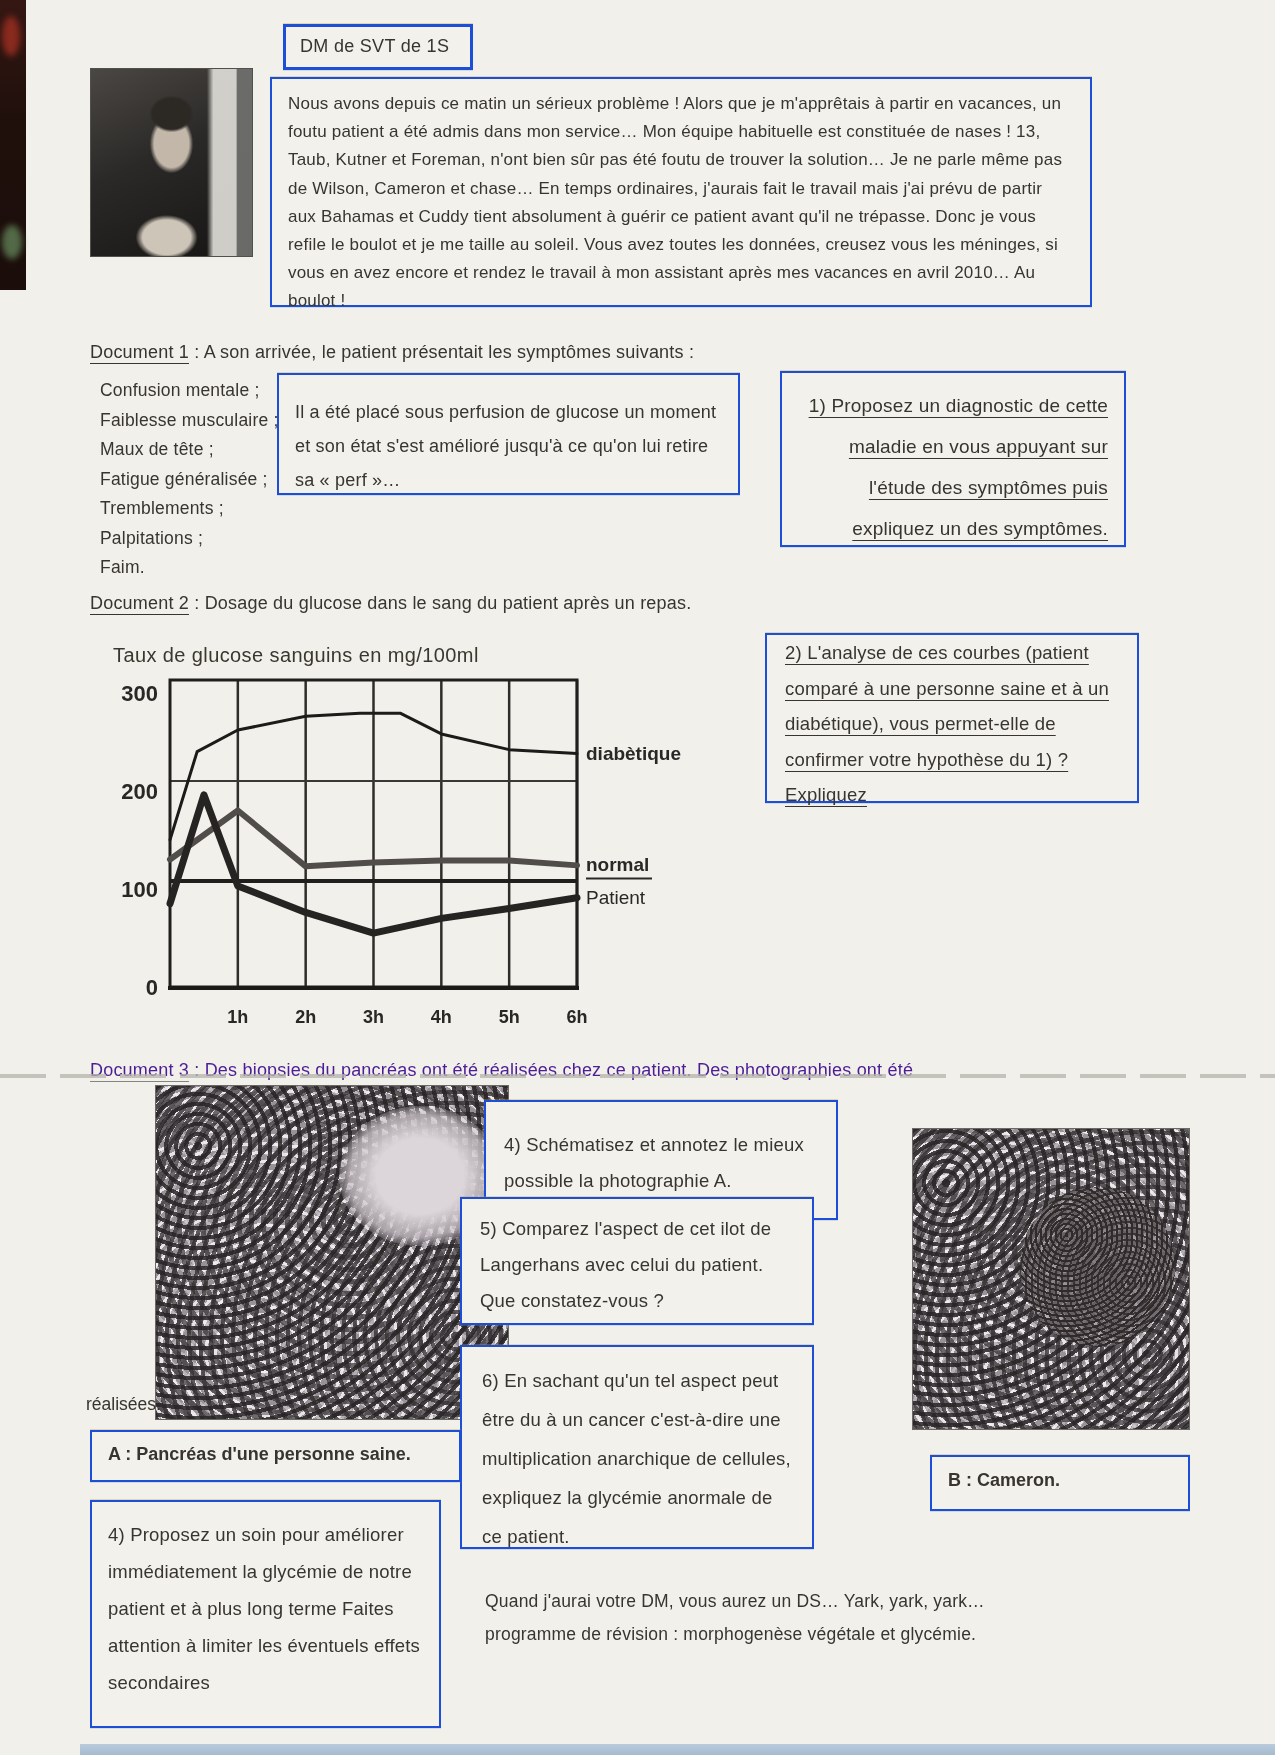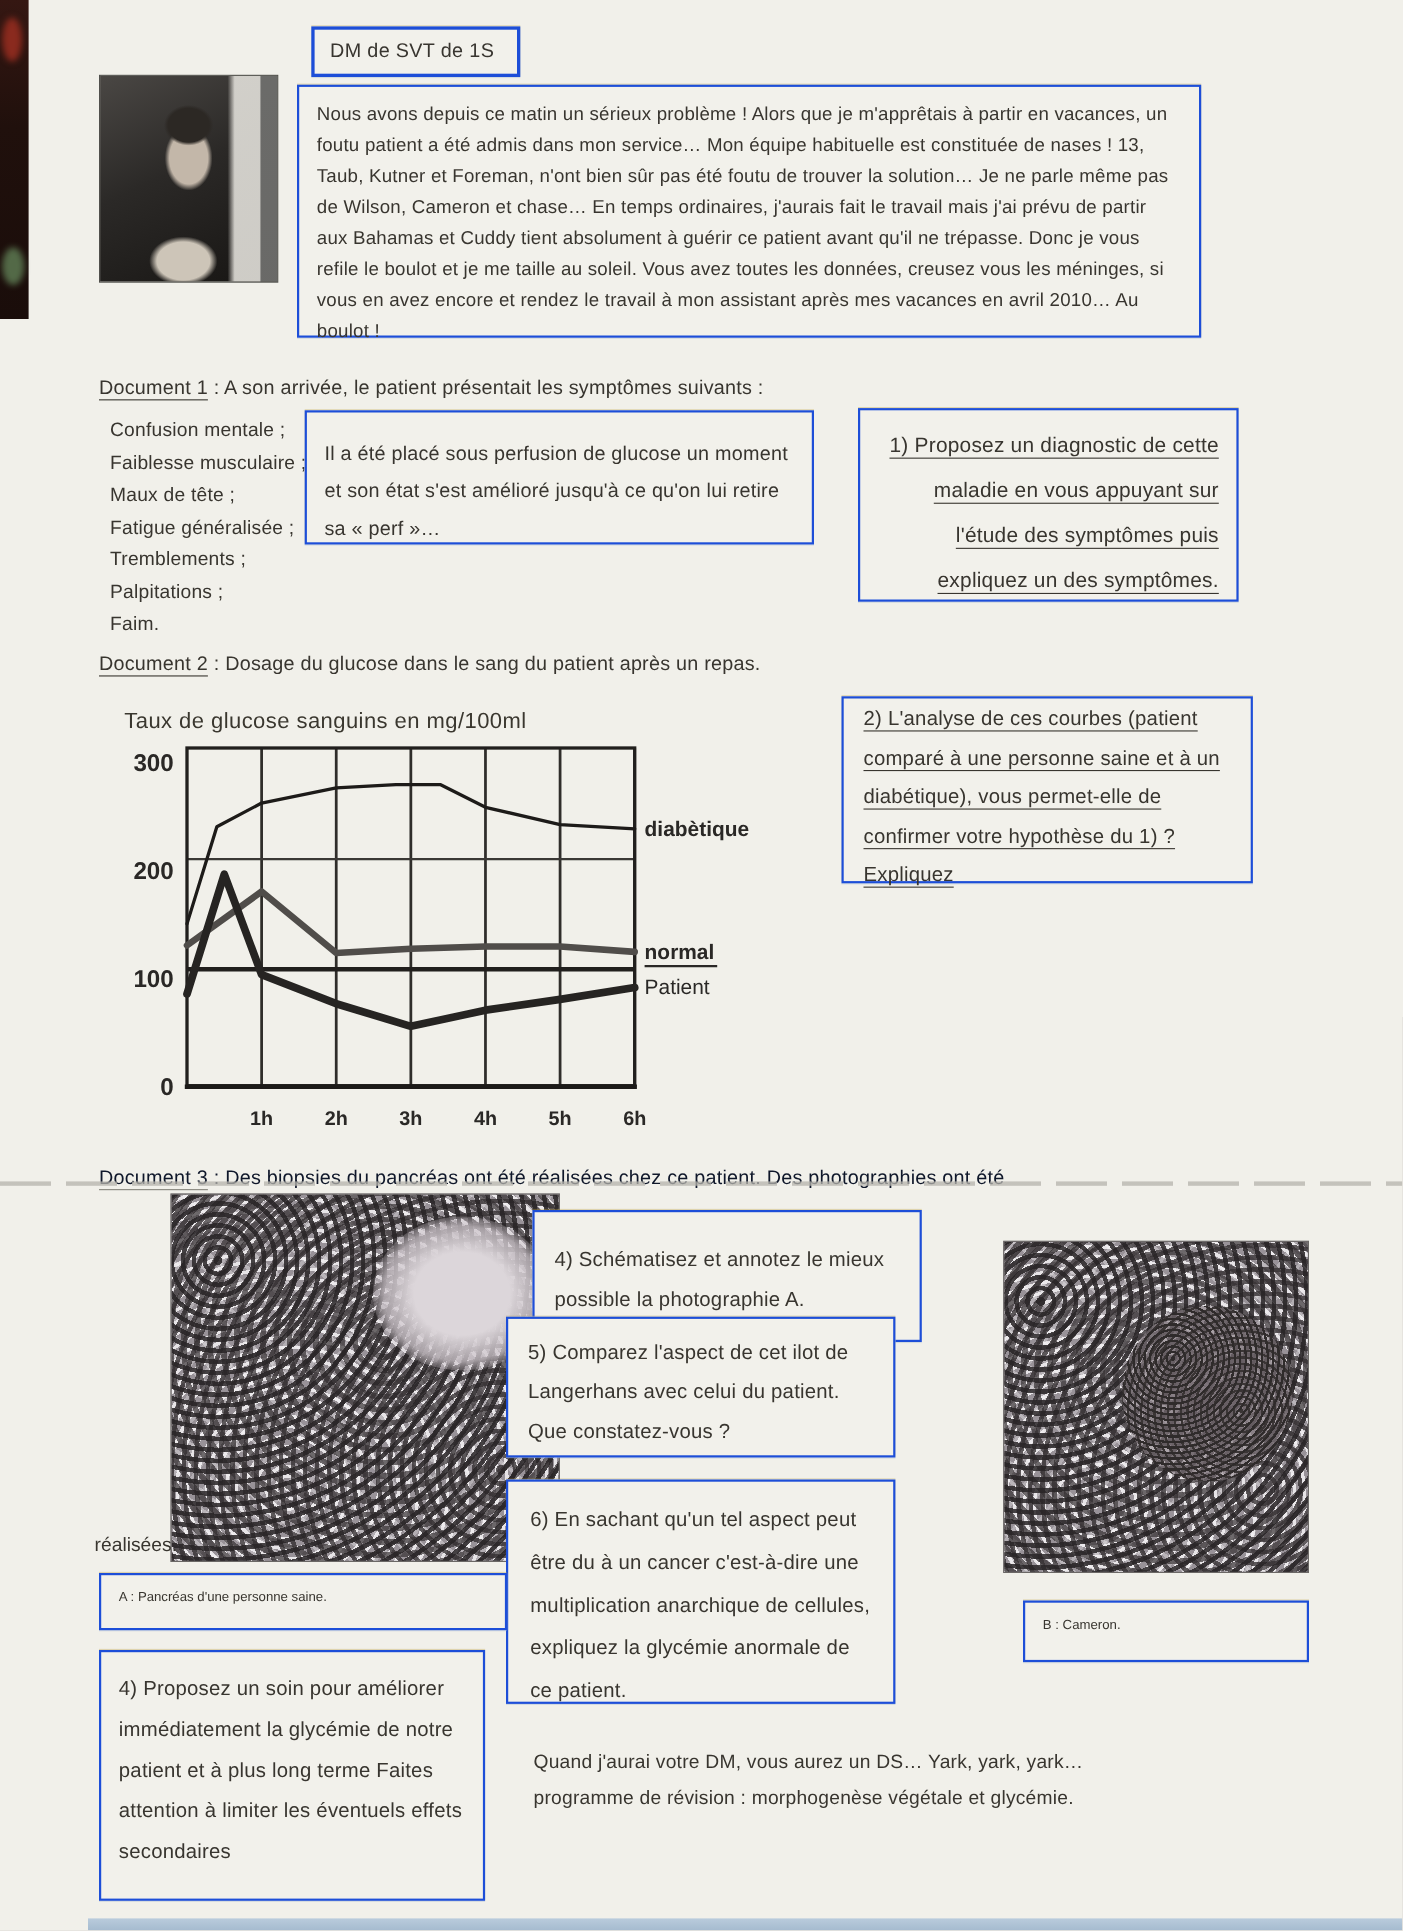--- a/index.html
+++ b/index.html
@@ -5,21 +5,21 @@
   html,body{margin:0;padding:0;background:#dddcd6;}
   .page{position:relative;width:1275px;height:1755px;background:#f1f0ea;overflow:hidden;
         font-family:"Liberation Sans",sans-serif;color:#38352f;}
   .abs{position:absolute;}
   .box{position:absolute;border:2px solid #1d4ed8;background:#f2f1eb;
        box-shadow:0 -1px 0 rgba(190,160,60,.35),0 1px 0 rgba(120,150,190,.25);}
   .title-box{border-width:3px;font-size:18px;letter-spacing:.3px;padding:9px 14px;}
   .intro-box{font-size:17px;line-height:28.2px;padding:11px 16px;letter-spacing:.2px;}
   .doc-heading{position:absolute;font-size:18px;letter-spacing:.2px;white-space:nowrap;}
   .doc-label{border-bottom:1.7px solid #38352f;padding-bottom:1px;}
-  .faded{color:#0f172a;}
+  .faded{color:#4c1d95;}
   .faded .doc-label{border-bottom-color:#86847c;}
   .symptoms{position:absolute;font-size:17.5px;line-height:29.5px;letter-spacing:.2px;}
   .qbox{font-size:18.5px;letter-spacing:.2px;}
   .q-underline{text-decoration:underline;text-underline-offset:5px;text-decoration-thickness:1.4px;}
   .photo{position:absolute;background-color:#989298;border:1px solid #6b6866;
     background-image:
       repeating-radial-gradient(circle at 12% 18%, rgba(40,36,38,.85) 0 4px, transparent 4px 10px),
       repeating-radial-gradient(circle at 55% 40%, rgba(55,50,52,.7) 0 5px, transparent 5px 12px),
       repeating-radial-gradient(circle at 85% 75%, rgba(45,40,42,.75) 0 4px, transparent 4px 11px),
       repeating-radial-gradient(circle at 30% 80%, rgba(250,248,250,.8) 0 3px, transparent 3px 9px),
@@ -39,21 +39,21 @@
       radial-gradient(ellipse 31px 42px at 50% 40%, #c3b7a9 0 56%, rgba(195,183,169,0) 70%),
       radial-gradient(ellipse 50px 36px at 47% 90%, #cdc5b8 0 48%, rgba(205,197,184,0) 62%),
       linear-gradient(155deg, #4a4744 0%, #2b2927 45%, #171513 100%);}
   .scan-strip{position:absolute;left:0;top:0;width:26px;height:290px;
     background:linear-gradient(180deg,#351712 0%,#20100c 40%,#1a0d0a 100%);}
   .smudge{position:absolute;border-radius:50%;filter:blur(3px);}
   .artifact-line{position:absolute;height:4px;opacity:.75;
     background:repeating-linear-gradient(90deg,#b5b3ac 0 46px, rgba(181,179,172,0) 46px 60px);}
   .bottom-strip{position:absolute;background:linear-gradient(180deg,#b9cbdc,#a5bbcf);}
   .footer-note{position:absolute;font-size:17.5px;line-height:33px;letter-spacing:.2px;}
-  .caption{font-size:12px;}
+  .caption{font-size:18px;font-weight:bold;}
   svg text{font-family:"Liberation Sans",sans-serif;}
 </style>
 </head>
 <body>
 
 <div class="page">
 
   <div class="scan-strip">
     <div class="smudge" style="left:2px;top:16px;width:18px;height:40px;background:#8a2a1e;"></div>
     <div class="smudge" style="left:2px;top:225px;width:20px;height:34px;background:#5d7a52;opacity:.85;"></div>

